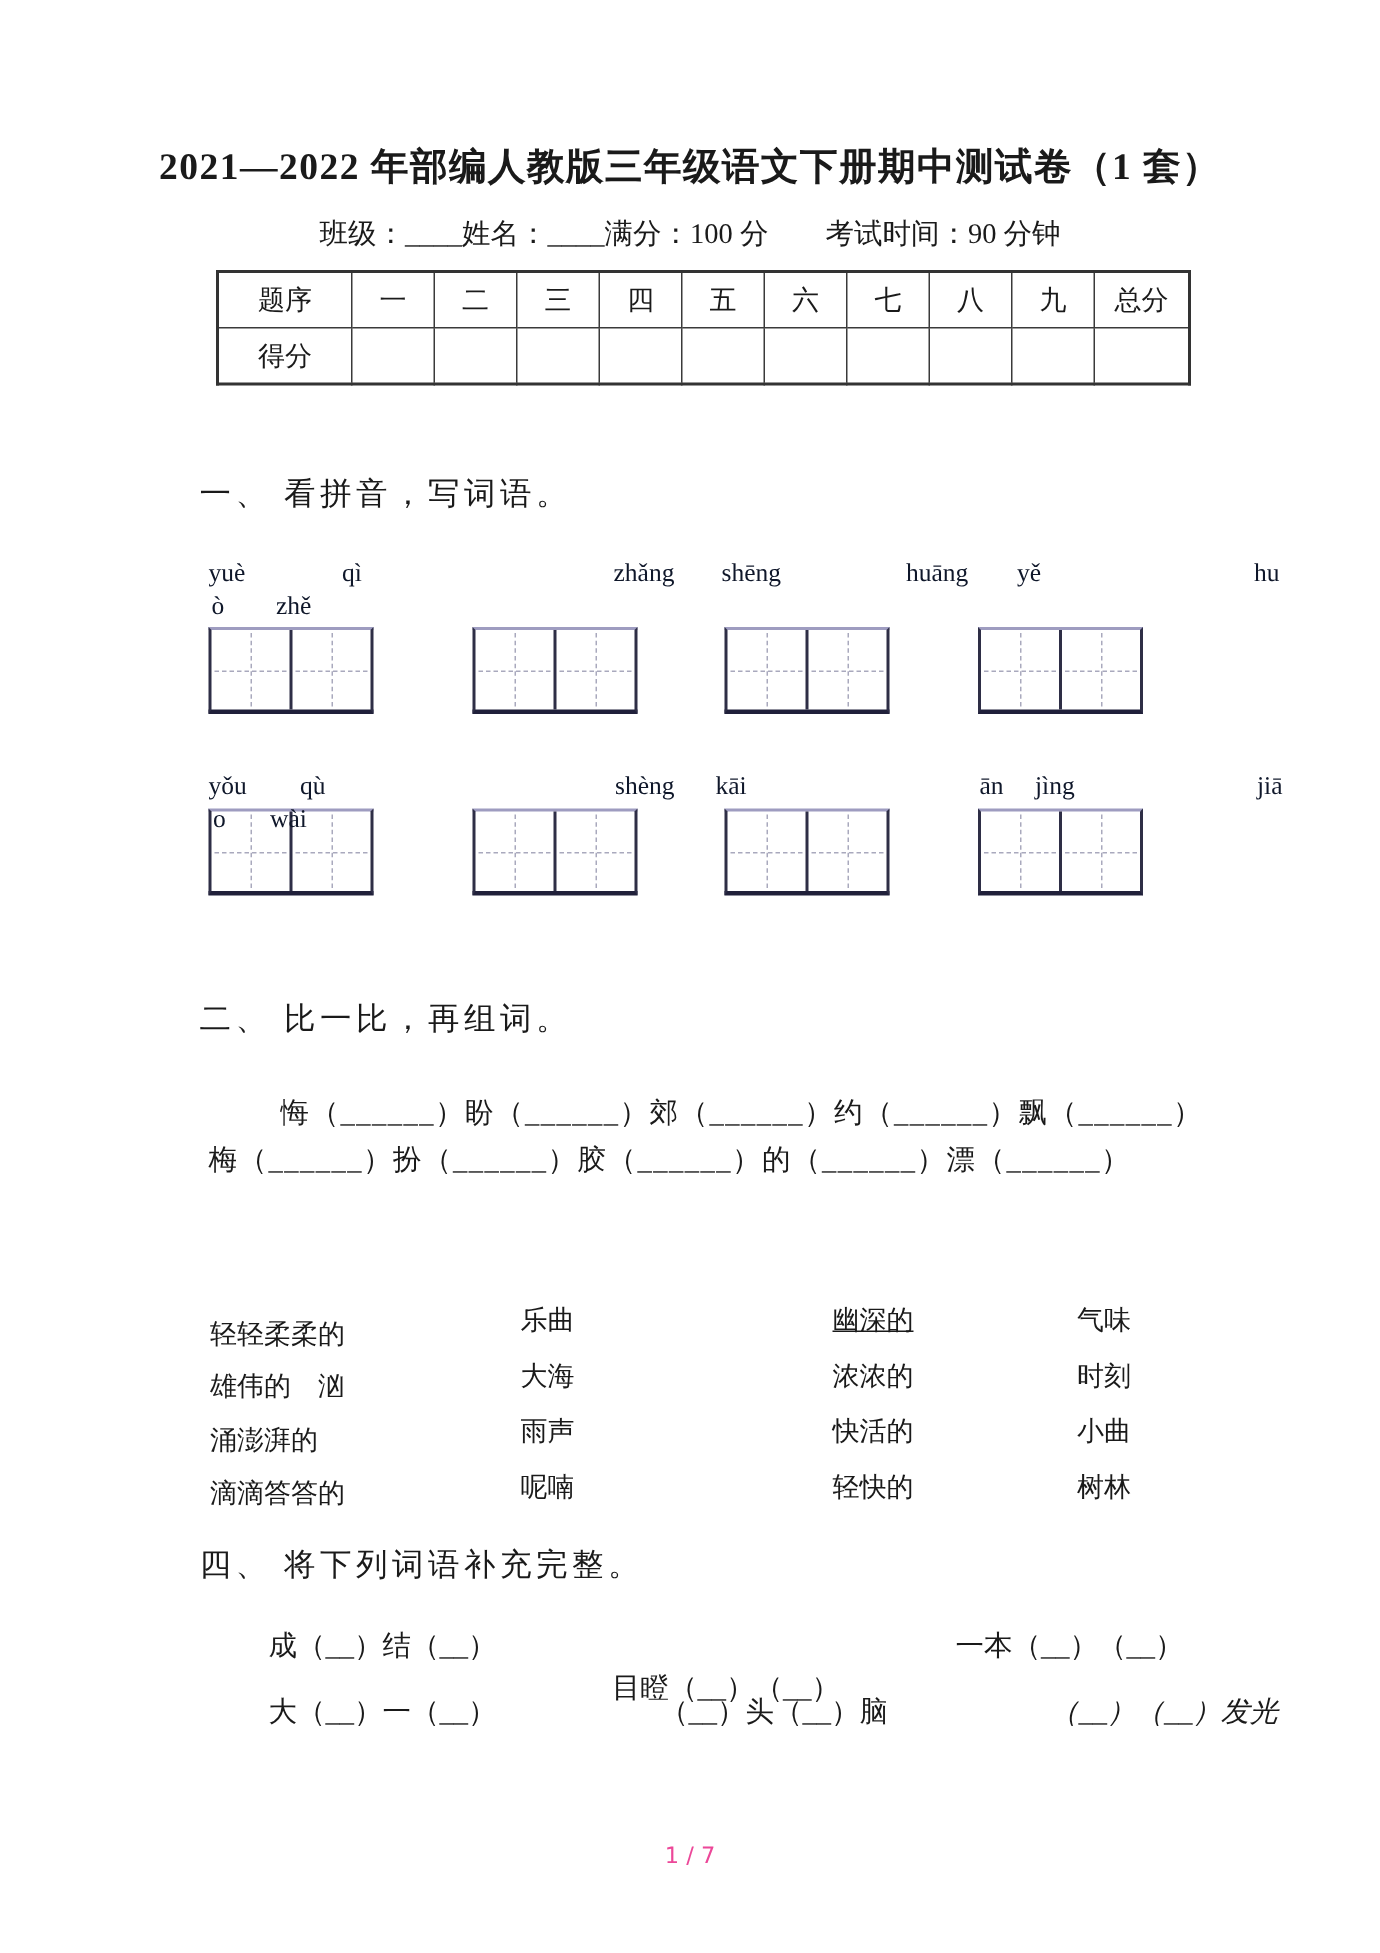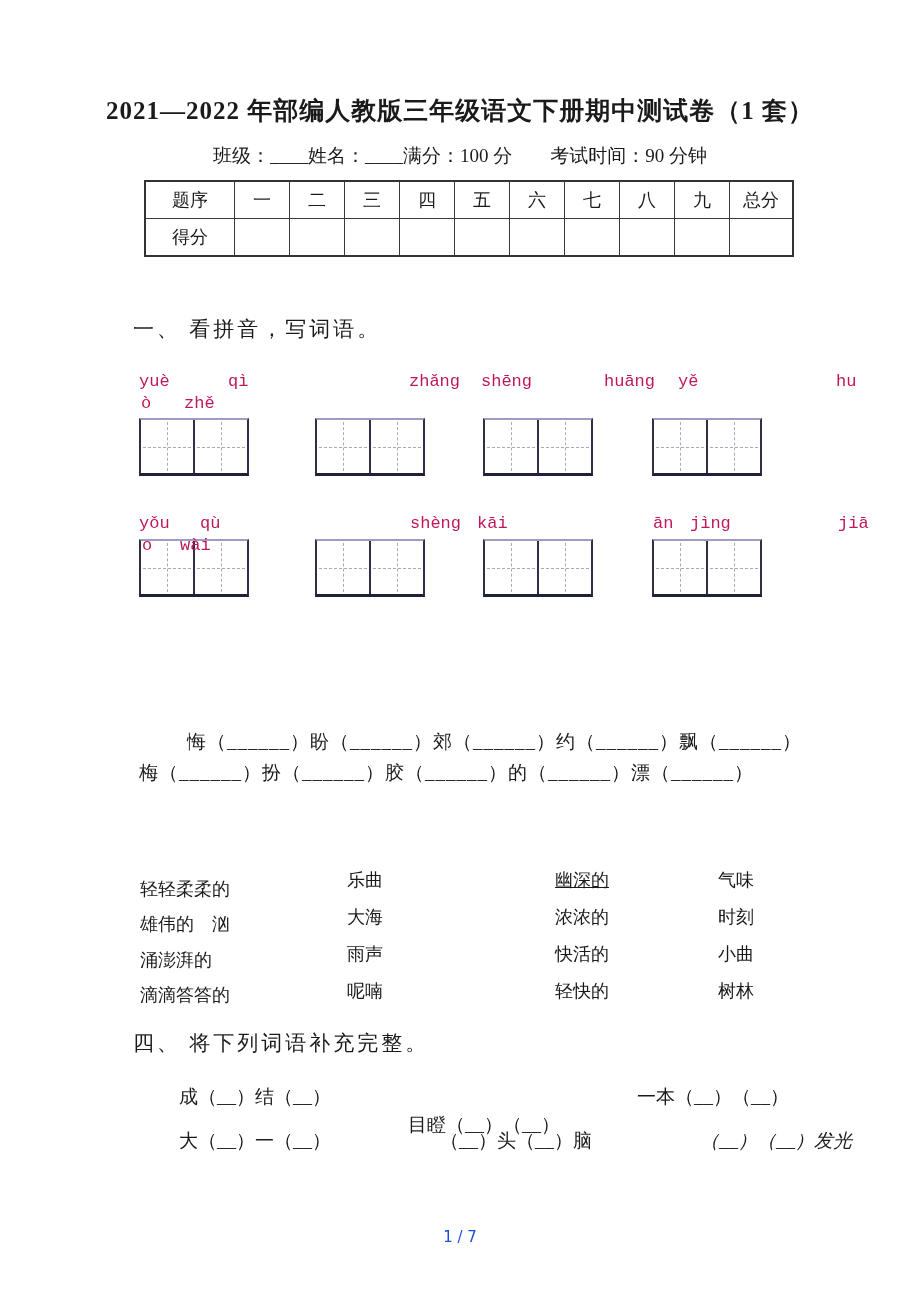--- a/index.html
+++ b/index.html
@@ -13,39 +13,39 @@
 
   table.score-table{position:absolute;left:144px;top:180px;border-collapse:collapse;
                     table-layout:fixed;font-size:18px;}
   table.score-table td{border:1.5px solid #3a3a3a;height:36px;text-align:center;
                        vertical-align:middle;padding:0;margin-top:38px;}
   table.score-table{border:2px solid #333;}
   td.w-first{width:88px;} td.w-num{width:54px;} td.w-last{width:62px;}
 
   .h{position:absolute;left:133px;font-size:21px;letter-spacing:3px;}
 
-  .py{position:absolute;font-family:Liberation Mono, monospace;font-size:17px;
-      color:#be185d;z-index:3;white-space:pre;}
+  .py{position:absolute;font-family:Liberation Serif, serif;font-size:17px;
+      color:#0f172a;z-index:3;white-space:pre;}
 
   .gbox{position:absolute;width:110px;height:58px;box-sizing:border-box;
         display:flex;background:#fff;
         border:2px solid #2e2e46;border-top:2px solid #9e9cc0;border-bottom:3px solid #20203a;}
   .gcell{position:relative;flex:1;}
   .gcell + .gcell{border-left:2px solid #2e2e46;}
   .gcell::before{content:"";position:absolute;left:2px;right:2px;top:50%;
                  border-top:1px dashed #a9a9bd;}
   .gcell::after{content:"";position:absolute;top:2px;bottom:2px;left:50%;
                 border-left:1px dashed #a9a9bd;}
 
   .s2line{position:absolute;left:139px;font-size:19px;letter-spacing:1px;white-space:pre;}
   .m-item{position:absolute;font-size:18px;white-space:pre;}
   .s4grp{position:absolute;font-size:19px;white-space:pre;margin-left:40px;}
 
   .footer{position:absolute;top:1228px;left:0;width:920px;text-align:center;
-          font-family:"DejaVu Sans", sans-serif;font-size:15px;color:#1d4ed8;}
+          font-family:"DejaVu Sans", sans-serif;font-size:15px;color:#ec4899;}
 </style>
 </head>
 <body>
 
 <div class="page">
 
   <div class="doc-title">2021—2022 年部编人教版三年级语文下册期中测试卷（1 套）</div>
   <div class="info-line">班级：____姓名：____满分：100 分　　考试时间：90 分钟</div>
 
   <table class="score-table">
@@ -128,20 +128,21 @@
     </div>
   <div class="gbox" style="left:483px;top:539px;">
       <div class="gcell"></div>
       <div class="gcell"></div>
     </div>
   <div class="gbox" style="left:652px;top:539px;">
       <div class="gcell"></div>
       <div class="gcell"></div>
     </div>
 
+  <div class="h" style="top:665px;">二、 比一比，再组词。</div>
   <div class="s2line" style="top:729px;margin-left:48px;">悔（______）盼（______）郊（______）约（______）飘（______）</div>
   <div class="s2line" style="top:760px;">梅（______）扮（______）胶（______）的（______）漂（______）</div>
 
 
   <span class="m-item" style="left:140px;top:877px;">轻轻柔柔的</span>
   <span class="m-item" style="left:140px;top:912px;">雄伟的　汹</span>
   <span class="m-item" style="left:140px;top:948px;">涌澎湃的</span>
   <span class="m-item" style="left:140px;top:983px;">滴滴答答的</span>
 
   <span class="m-item" style="left:347px;top:868px;">乐曲</span>

